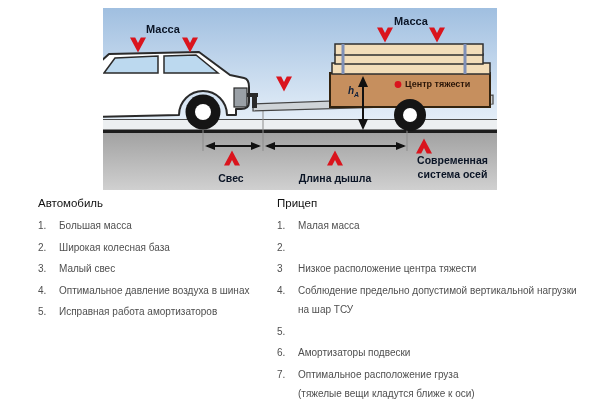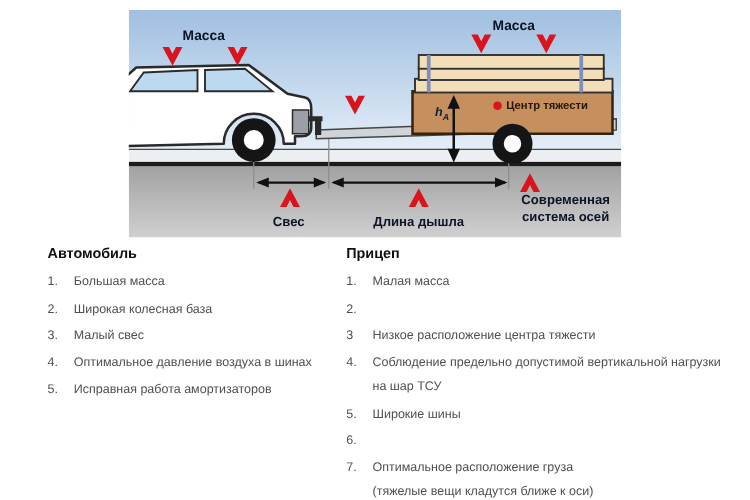--- a/index.html
+++ b/index.html
@@ -20,21 +20,21 @@
   .cg-label{
     position:absolute;color:#2b1608;font-weight:bold;font-size:9px;
     white-space:nowrap;
   }
   .h-label{
     position:absolute;color:#10203a;font-weight:bold;font-size:10px;font-style:italic;
   }
   .h-label sub{font-size:7px;}
   
   .list-col{position:absolute;}
-  .list-title{font-size:11.5px;font-weight:bold;color:#111;margin:0 0 7px 0;}
+  .list-title{font-size:11.5px;font-weight:normal;color:#111;margin:0 0 7px 0;}
   .list-row{display:flex;margin-bottom:2px;}
   .list-num{
     width:21px;flex:0 0 21px;font-size:10px;color:#4f4f4f;line-height:19.5px;
   }
   .list-text{
     font-size:10px;color:#4f4f4f;line-height:19.5px;white-space:pre-line;
   }
 </style>
 </head>
 <body>
@@ -155,23 +155,23 @@
     <span class="list-num">3</span>
     <span class="list-text">Низкое расположение центра тяжести</span>
   </div>
   <div class="list-row">
     <span class="list-num">4.</span>
     <span class="list-text">Соблюдение предельно допустимой вертикальной нагрузки
 на шар ТСУ</span>
   </div>
   <div class="list-row">
     <span class="list-num">5.</span>
-    <span class="list-text">Широкие шины</span>
   </div>
   <div class="list-row">
     <span class="list-num">6.</span>
+    <span class="list-text">Амортизаторы подвески</span>
   </div>
   <div class="list-row">
     <span class="list-num">7.</span>
     <span class="list-text">Оптимальное расположение груза
 (тяжелые вещи кладутся ближе к оси)</span>
   </div>
 </div>
 
 </body></html>

